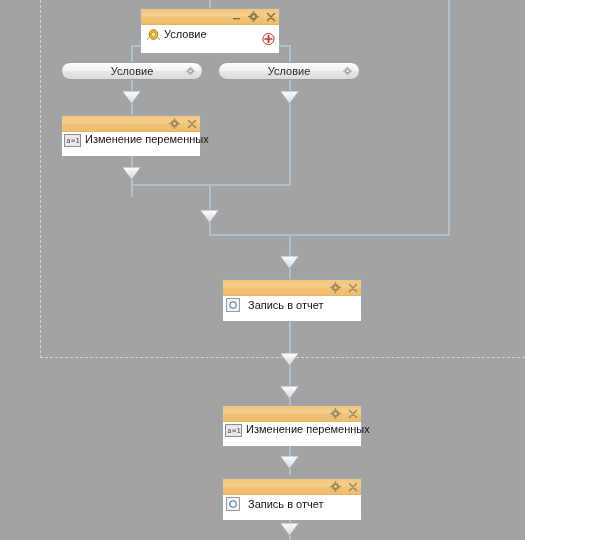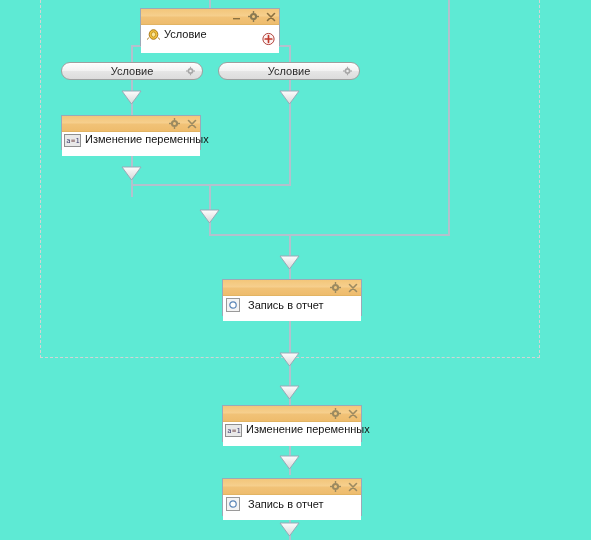--- a/index.html
+++ b/index.html
@@ -8,23 +8,23 @@
     background: #ffffff;
   }
   body {
     font-family: "Liberation Sans", sans-serif;
     font-size: 11px;
     color: #1a1a1a;
     -webkit-font-smoothing: none;
   }
   #canvas {
     position: relative;
-    width: 591px;
+    width: 525px;
     height: 540px;
-    background: #5eead4;
+    background: #a3a3a3;
     overflow: hidden;
   }
 
   
   .group-region {
     position: absolute;
     border: 1px dashed #d4d4d4;
     box-sizing: border-box;
     background: transparent;
   }

